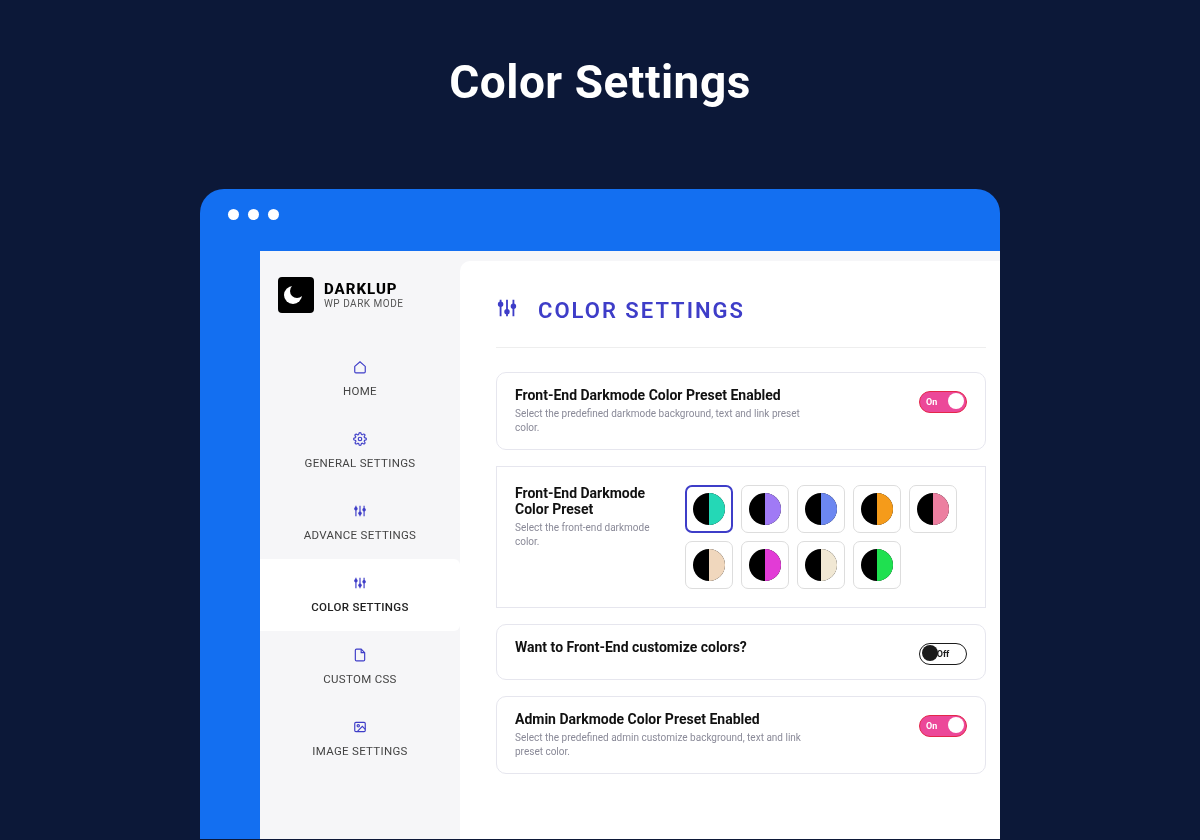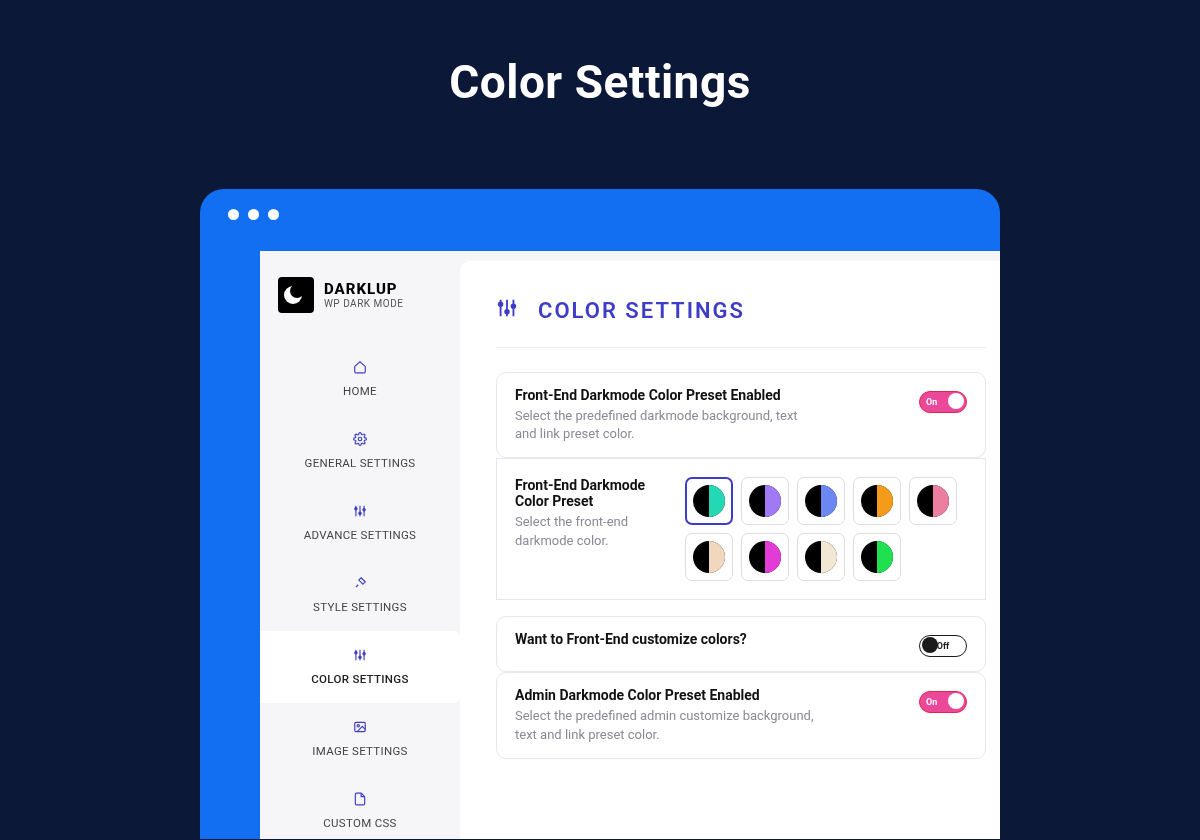--- a/index.html
+++ b/index.html
@@ -142,28 +142,29 @@
   .panel-title {
     color: #3e3dc8;
     font-size: 22px;
     font-weight: 600;
     letter-spacing: 2px;
   }
   .setting-card {
     border: 1px solid #e6e6ee;
     border-radius: 10px;
     padding: 14px 18px;
+    margin-bottom: 16px;
     display: flex;
     justify-content: space-between;
     align-items: flex-start;
     gap: 16px;
   }
   .setting-text { flex: 0 0 auto; max-width: 300px; }
   .setting-title { font-size: 14px; font-weight: 700; color: #111; margin-bottom: 4px; }
-  .setting-desc  { font-size: 13px; color: #8a8a98; line-height: 1.4; }
+  .setting-desc  { font-size: 10px; color: #8a8a98; line-height: 1.4; }
   
   .toggle {
     width: 48px;
     height: 22px;
     border-radius: 11px;
     position: relative;
     border: 1.5px solid;
     display: flex;
     align-items: center;
     flex-shrink: 0;
@@ -268,60 +269,51 @@
                 <line x1="5" y1="3" x2="5" y2="21"></line>
                 <line x1="12" y1="3" x2="12" y2="21"></line>
                 <line x1="19" y1="3" x2="19" y2="21"></line>
                 <circle cx="5" cy="8" r="2" fill="currentColor"></circle>
                 <circle cx="12" cy="16" r="2" fill="currentColor"></circle>
                 <circle cx="19" cy="10" r="2" fill="currentColor"></circle>
               </svg>
             </span>
           <span>ADVANCE SETTINGS</span>
         </li>
-        <li class="nav-item">
-          <span class="nav-icon">
-              <svg viewBox="0 0 24 24" fill="none" stroke="currentColor" stroke-width="2">
-                <path d="M14 3l7 7-4 4-7-7z"></path>
-                <path d="M5 19l4-4"></path>
-              </svg>
-            </span>
-          <span>STYLE SETTINGS</span>
-        </li>
         <li class="nav-item active">
           <span class="nav-icon">
               <svg viewBox="0 0 24 24" fill="none" stroke="currentColor" stroke-width="2">
                 <line x1="5" y1="3" x2="5" y2="21"></line>
                 <line x1="12" y1="3" x2="12" y2="21"></line>
                 <line x1="19" y1="3" x2="19" y2="21"></line>
                 <circle cx="5" cy="8" r="2" fill="currentColor"></circle>
                 <circle cx="12" cy="16" r="2" fill="currentColor"></circle>
                 <circle cx="19" cy="10" r="2" fill="currentColor"></circle>
               </svg>
             </span>
           <span>COLOR SETTINGS</span>
         </li>
         <li class="nav-item">
           <span class="nav-icon">
               <svg viewBox="0 0 24 24" fill="none" stroke="currentColor" stroke-width="2">
+                <path d="M14 2H6a2 2 0 0 0-2 2v16a2 2 0 0 0 2 2h12a2 2 0 0 0 2-2V8z"></path>
+                <polyline points="14 2 14 8 20 8"></polyline>
+              </svg>
+            </span>
+          <span>CUSTOM CSS</span>
+        </li>
+        <li class="nav-item">
+          <span class="nav-icon">
+              <svg viewBox="0 0 24 24" fill="none" stroke="currentColor" stroke-width="2">
                 <rect x="3" y="4" width="18" height="16" rx="2"></rect>
                 <circle cx="9" cy="10" r="2"></circle>
                 <path d="M21 16l-5-5-8 8"></path>
               </svg>
             </span>
           <span>IMAGE SETTINGS</span>
-        </li>
-        <li class="nav-item">
-          <span class="nav-icon">
-              <svg viewBox="0 0 24 24" fill="none" stroke="currentColor" stroke-width="2">
-                <path d="M14 2H6a2 2 0 0 0-2 2v16a2 2 0 0 0 2 2h12a2 2 0 0 0 2-2V8z"></path>
-                <polyline points="14 2 14 8 20 8"></polyline>
-              </svg>
-            </span>
-          <span>CUSTOM CSS</span>
         </li>
       </ul>
     </aside>
 
     <main class="main-panel">
       <div class="panel-header">
         <span class="panel-header-icon"><svg viewBox="0 0 24 24" fill="none" stroke="currentColor" stroke-width="2">
               <line x1="5" y1="3" x2="5" y2="21"></line>
               <line x1="12" y1="3" x2="12" y2="21"></line>
               <line x1="19" y1="3" x2="19" y2="21"></line>

